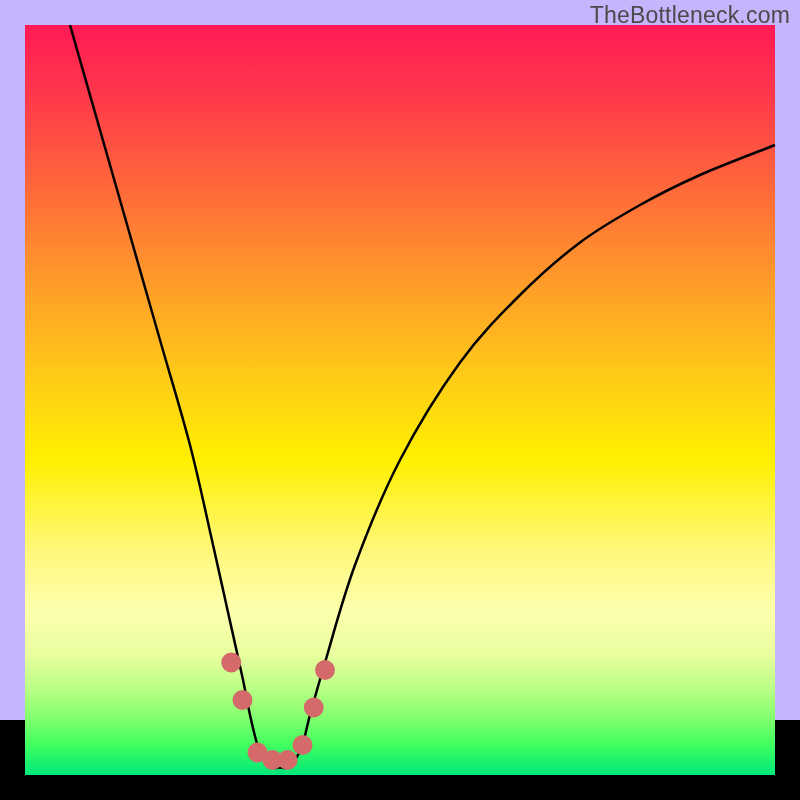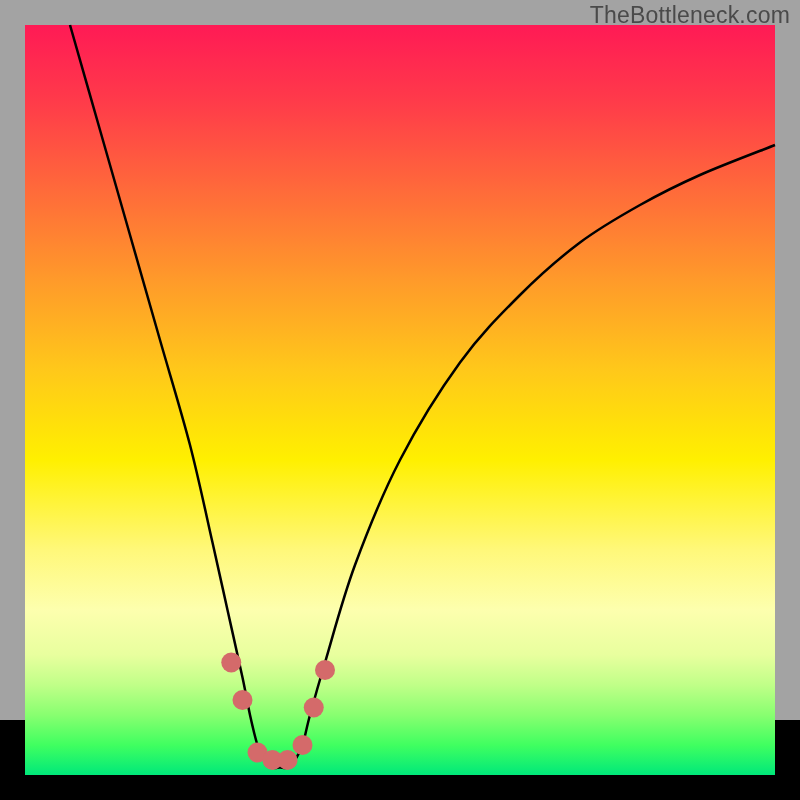--- a/index.html
+++ b/index.html
@@ -10,21 +10,21 @@
     background: #000;
     overflow: hidden;
     font-family: Arial, Helvetica, sans-serif;
   }
   .frame {
     position: absolute;
     top: 0;
     left: 0;
     width: 800px;
     height: 720px;
-    background: #a3a3a3;
+    background: #c4b5fd;
   }
   .plot-area {
     position: absolute;
     top: 25px;
     left: 25px;
     width: 750px;
     height: 750px;
     background: linear-gradient(to bottom,
       #ff1a55 0%,
       #ff3a4a 10%,

